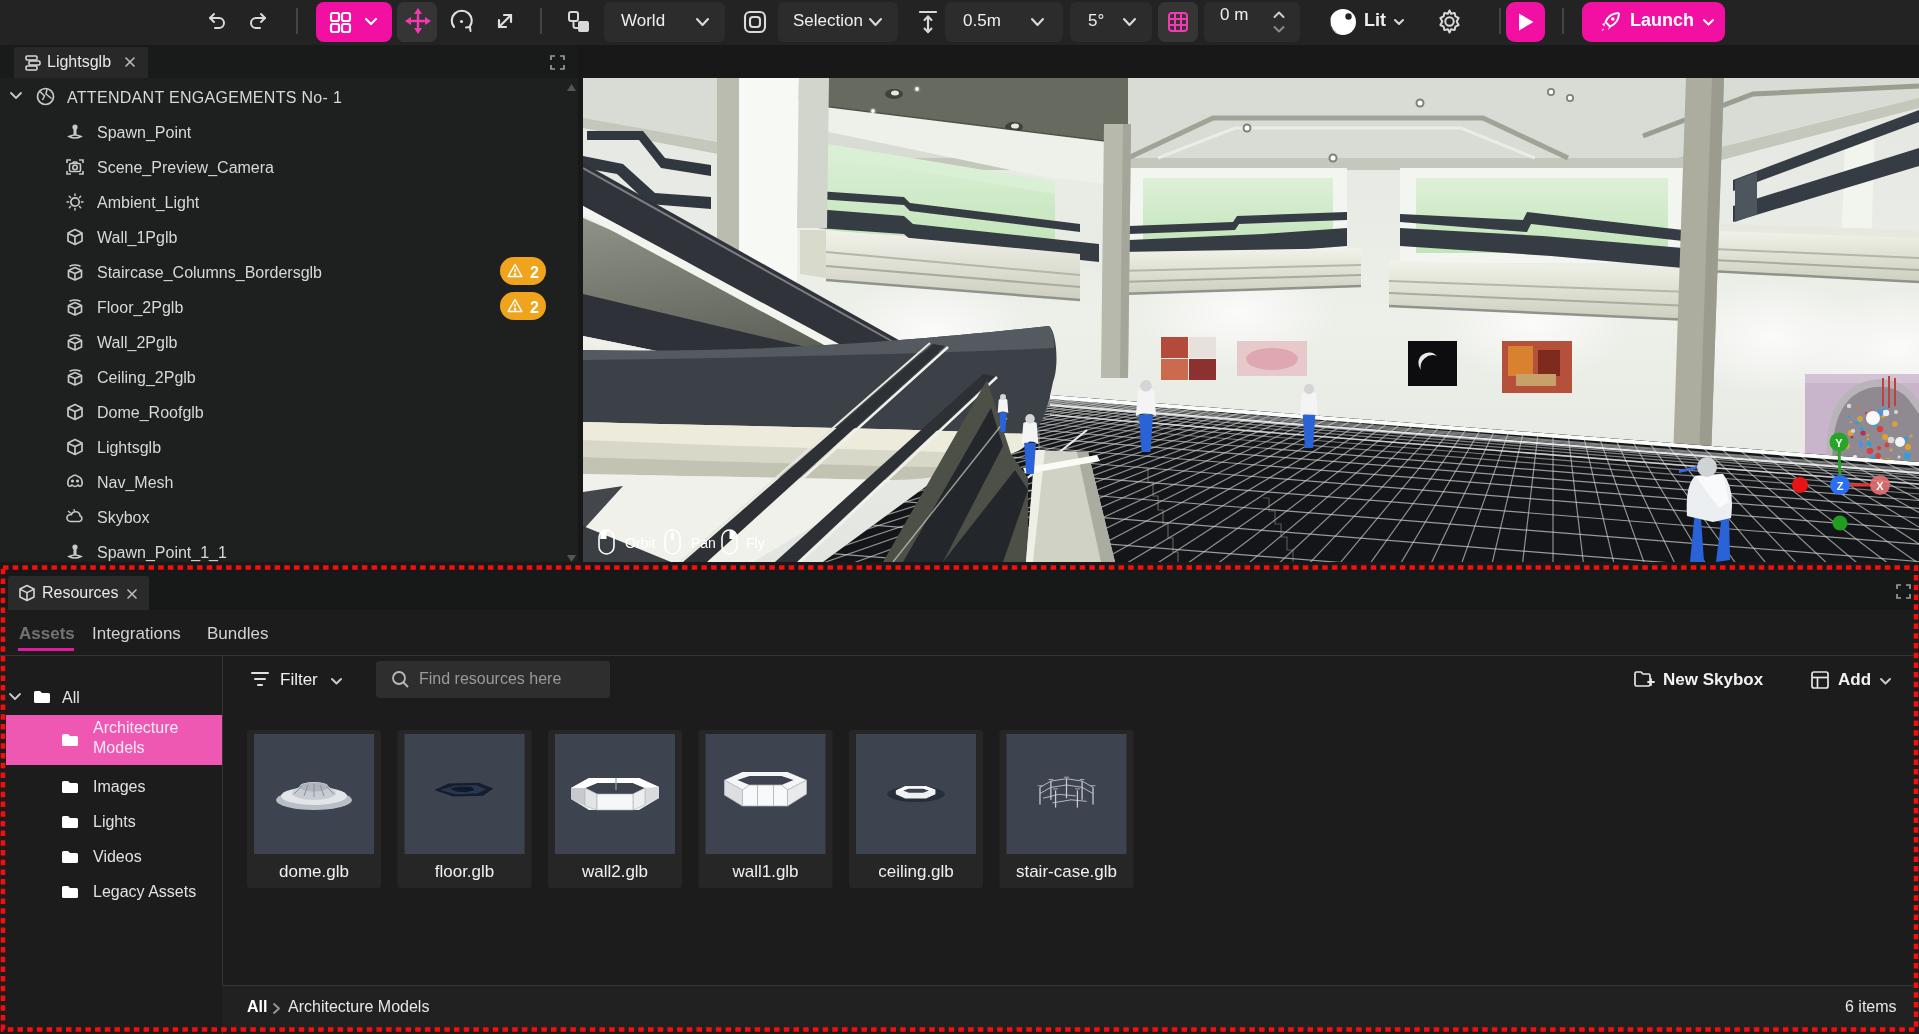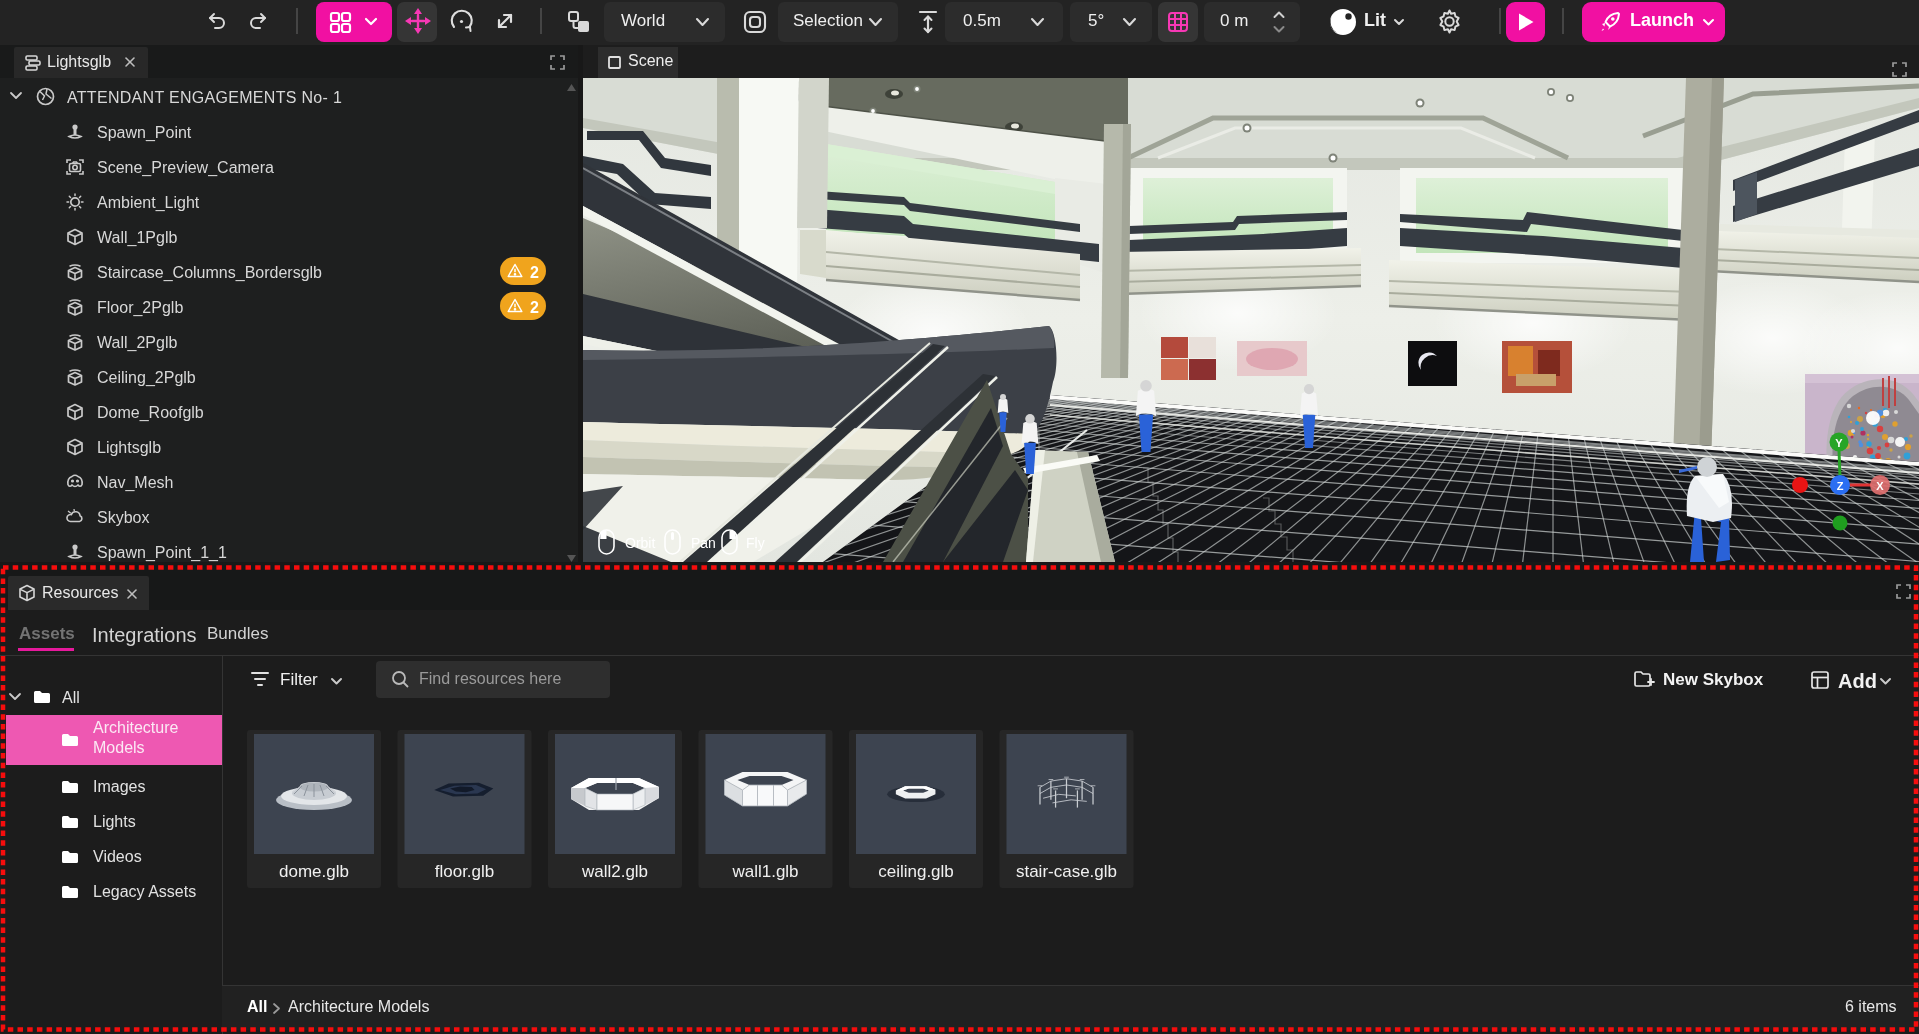--- a/index.html
+++ b/index.html
@@ -109,21 +109,21 @@
     <div class="abs" style="left:1158px;top:2px;width:40px;height:40px;background:#353535;border-radius:7px;"></div>
     <svg class="abs" style="left:1166px;top:10px" width="24" height="24" viewBox="0 0 24 24" fill="none" stroke="#f638b4" stroke-width="2">
       <rect x="3" y="3" width="18" height="18" rx="3"></rect>
         <line x1="9" y1="3" x2="9" y2="21"></line>
         <line x1="15" y1="3" x2="15" y2="21"></line>
         <line x1="3" y1="9" x2="21" y2="9"></line>
         <line x1="3" y1="15" x2="21" y2="15"></line>
     </svg>
 
     <div class="abs" style="left:1204px;top:2px;width:96px;height:40px;background:#2c2c2c;border-radius:6px;"></div>
-    <div class="abs" style="left:1220px;top:11px;font-size:17px;color:#efefef;text-align:right;">0 m</div>
+    <div class="abs" style="left:1220px;top:5px;font-size:17px;color:#efefef;text-align:right;">0 m</div>
     <svg class="abs" style="left:1272px;top:8px" width="14" height="28" viewBox="0 0 14 28" fill="none" stroke="#cfcfcf" stroke-width="2" stroke-linecap="round" stroke-linejoin="round">
       <path d="M2.5 9 L7 4.5 L11.5 9"></path>
         <path d="M2.5 19 L7 23.5 L11.5 19" stroke="#8a8a8a"></path>
     </svg>
 
     <svg class="abs" style="left:1328px;top:7px" width="30" height="30" viewBox="0 0 30 30">
       <circle cx="15" cy="15" r="13" fill="#ffffff"></circle>
       <path d="M 9 26 A 13 13 0 0 1 3.5 10 A 11 11 0 0 0 9 26 Z" fill="#232323"></path>
       <circle cx="20.5" cy="9.5" r="3.2" fill="#232323"></circle>
     </svg>
@@ -281,30 +281,20 @@
           <use href="#i-warn" x="507" y="253"></use>
           <text x="530" y="268" font-size="16" font-weight="bold" fill="#ffffff">2</text>
         </g>
 
         <path d="M567 46 l4.5 -7 l4.5 7 Z" fill="#555555"></path>
         <path d="M567 510 l4.5 7 l4.5 -7 Z" fill="#555555"></path>
       </g>
     </svg>
   </div>
 
-  <div class="abs" id="scenestrip" style="left:583px;top:45px;width:1336px;height:33px;background:#1d1d1d;">
-    <div class="abs" style="left:15px;top:2px;width:80px;height:31px;background:#2d2d2d;"></div>
-    <svg class="abs" style="left:24px;top:10px" width="15" height="15" viewBox="0 0 15 15" fill="none" stroke="#e0e0e0" stroke-width="1.8">
-        <rect x="2" y="2" width="11" height="11" rx="1"></rect>
-      </svg>
-    <div class="abs" style="left:45px;top:7px;font-size:16px;color:#ededed;">Scene</div>
-    <svg class="abs" style="left:1309px;top:17px" width="15" height="15" viewBox="0 0 15 15" fill="none" stroke="#9a9a9a" stroke-width="1.7">
-      <path d="M1 5 V1 H5 M10 1 H14 V5 M14 10 V14 H10 M5 14 H1 V10"></path>
-    </svg>
-  </div>
   <div class="abs" id="viewport" style="left:583px;top:78px;width:1336px;height:484px;background:#e9ebe7;">
       <svg class="abs" id="scenesvg" style="left:0;top:0" width="1336" height="484" viewBox="0 0 1336 484">
 <defs>
 <linearGradient id="wallg" x1="0" y1="0" x2="0" y2="1">
   <stop offset="0" stop-color="#e4e7e1"></stop>
             <stop offset="0.5" stop-color="#edefe9"></stop>
             <stop offset="1" stop-color="#e3e6e0"></stop>
 </linearGradient>
 <linearGradient id="greeng" x1="0" y1="0" x2="0" y2="1">
   <stop offset="0" stop-color="#def0d8"></stop>
@@ -681,21 +671,21 @@
     <svg class="abs" style="left:126px;top:26px" width="12" height="12" viewBox="0 0 12 12" stroke="#bdbdbd" stroke-width="1.6" stroke-linecap="round">
         <line x1="2" y1="2" x2="10" y2="10"></line>
         <line x1="10" y1="2" x2="2" y2="10"></line>
       </svg>
     <svg class="abs" style="left:1896px;top:22px" width="15" height="15" viewBox="0 0 15 15" fill="none" stroke="#9a9a9a" stroke-width="1.7">
       <path d="M1 5 V1 H5 M10 1 H14 V5 M14 10 V14 H10 M5 14 H1 V10"></path>
     </svg>
 
     <div class="abs" style="left:19px;top:62px;font-size:17px;font-weight:bold;color:#737373;">Assets</div>
     <div class="abs" style="left:18px;top:86px;width:56px;height:3px;background:#e6199c;"></div>
-    <div class="abs" style="left:92px;top:62px;font-size:20px;color:#d2d2d2;text-align:right;">Integrations</div>
+    <div class="abs" style="left:92px;top:62px;font-size:17px;color:#d2d2d2;text-align:right;">Integrations</div>
     <div class="abs" style="left:207px;top:62px;font-size:17px;color:#d2d2d2;">Bundles</div>
     <div class="abs" style="left:0;top:93px;width:1919px;height:1px;background:#343434;"></div>
 
     <div class="abs" style="left:222px;top:94px;width:1px;height:378px;background:#343434;"></div>
     <svg class="abs" style="left:0;top:94px" width="222" height="378" viewBox="0 0 222 378">
       <g font-family="Liberation Sans, sans-serif" font-size="16" fill="#e2e2e2">
         <path d="M10 38 L15 43 L20 38" fill="none" stroke="#c9c9c9" stroke-width="1.8" stroke-linecap="round" stroke-linejoin="round"></path>
         <use href="#i-folder" x="33" y="32"></use>
         <text x="62" y="47">All</text>
         <rect x="6" y="59" width="216" height="50" fill="#ee58b2"></rect>
@@ -732,21 +722,21 @@
     <svg class="abs" style="left:1634px;top:108px" width="22" height="20" viewBox="0 0 22 20">
       <path d="M1 3.5 Q1 2 2.5 2 H7 L9 4 H14.5 Q16 4 16 5.5 V14.5 Q16 16 14.5 16 H2.5 Q1 16 1 14.5 Z" fill="none" stroke="#e6e6e6" stroke-width="1.7"></path>
       <path d="M17 9 v6 M14 12 h6" stroke="#e6e6e6" stroke-width="1.8" stroke-linecap="round"></path>
     </svg>
     <div class="abs" style="left:1663px;top:108px;font-size:17px;font-weight:bold;color:#f2f2f2;">New Skybox</div>
     <svg class="abs" style="left:1810px;top:108px" width="20" height="20" viewBox="0 0 20 20" fill="none" stroke="#e6e6e6" stroke-width="1.7">
       <rect x="2" y="2" width="16" height="16" rx="2"></rect>
         <line x1="2" y1="7.5" x2="18" y2="7.5"></line>
         <line x1="7.5" y1="7.5" x2="7.5" y2="18"></line>
     </svg>
-    <div class="abs" style="left:1838px;top:108px;font-size:20px;font-weight:bold;color:#f2f2f2;">Add</div>
+    <div class="abs" style="left:1838px;top:108px;font-size:17px;font-weight:bold;color:#f2f2f2;">Add</div>
     <svg class="abs" style="left:1879px;top:115px" width="13" height="9" viewBox="0 0 13 9" fill="none" stroke="#c9c9c9" stroke-width="2" stroke-linecap="round" stroke-linejoin="round">
         <path d="M2 2 L6.5 6.5 L11 2"></path>
       </svg>
 
     <svg class="abs" style="left:247px;top:168px" width="890" height="160" viewBox="0 0 890 160">
       <g font-family="Liberation Sans, sans-serif" font-size="17" fill="#f0f0f0" text-anchor="middle">
 
         <g>
           <rect x="0" y="0" width="134" height="158" rx="3" fill="#262626"></rect>
           <rect x="150.5" y="0" width="134" height="158" rx="3" fill="#262626"></rect>

